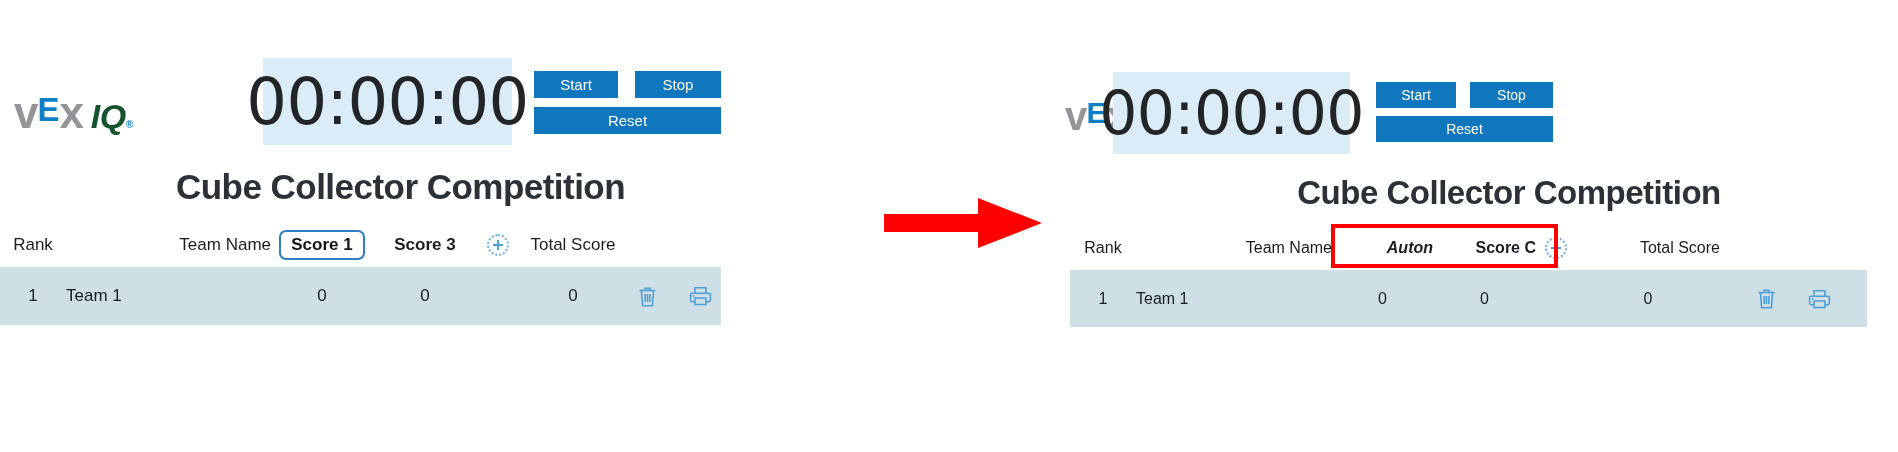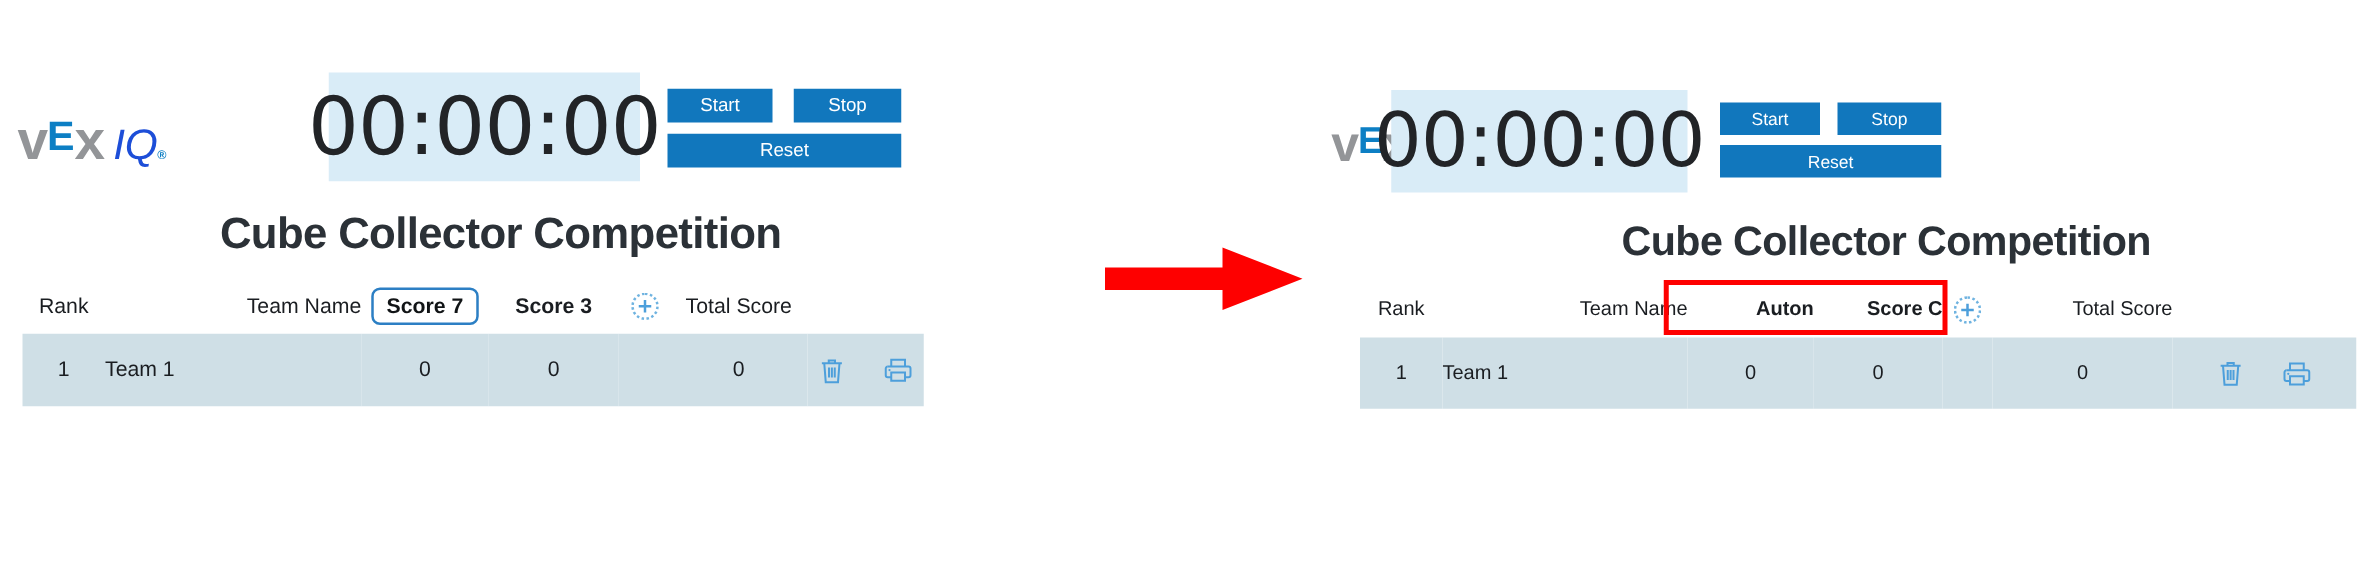--- a/index.html
+++ b/index.html
@@ -33,22 +33,22 @@
     font-weight: 700;
     letter-spacing: -0.02em;
   }
   .vex-logo .lg-e {
     color: #0d7fc4;
     font-weight: 700;
     position: relative;
     top: -0.22em;
   }
   .vex-logo .lg-iq {
-    color: #1d4ed8;
-    font-weight: 400;
+    color: #14532d;
+    font-weight: 700;
     font-style: italic;
     letter-spacing: -0.01em;
     margin-left: 0.22em;
   }
   .vex-logo .lg-r {
     color: #0d7fc4;
     font-weight: 700;
   }
 
   
@@ -88,21 +88,20 @@
     letter-spacing: -0.015em;
     white-space: nowrap;
     margin-left: 40px;
   }
 
   
   .score-table {
     position: absolute;
     border-collapse: collapse;
     table-layout: fixed;
-    margin-left: 18px;
   }
   .score-table th {
     font-weight: 700;
     color: #1a1d21;
     text-align: right;
     padding: 0;
     vertical-align: middle;
     background: #ffffff;
   }
   .score-table td {
@@ -185,21 +184,21 @@
       <col style="width:104px">
         <col style="width:41px">
         <col style="width:110px">
         <col style="width:93px">
     </colgroup>
     <thead>
       <tr style="height:45px;">
         <th class="th-light c-center">Rank</th>
         <th class="th-light">Team Name</th>
         <th class="c-center">
-          <span class="score-chip">Score 7</span>
+          <span class="score-chip">Score 1</span>
         </th>
         <th class="c-center">Score 3</th>
         <th class="c-center">
           <span class="plus-icon"></span>
         </th>
         <th class="th-light c-center">Total Score</th>
         <th></th>
       </tr>
     </thead>
     <tbody>
@@ -267,21 +266,21 @@
         <col style="width:101px">
       <col style="width:103px">
         <col style="width:40px">
         <col style="width:144px">
         <col style="width:147px">
     </colgroup>
     <thead>
       <tr style="height:45px;">
         <th class="th-light c-center">Rank</th>
         <th class="th-light">Team Name</th>
-        <th style="padding-left:20px;">Auton</th>
+        <th style="padding-left:20px;font-style:italic;">Auton</th>
         <th style="padding-left:8px;">Score C</th>
         <th class="c-center">
           <span class="plus-icon"></span>
         </th>
         <th class="th-light" style="padding-left:4px;">Total Score</th>
         <th></th>
       </tr>
     </thead>
     <tbody>
       <tr style="height:57px;">

